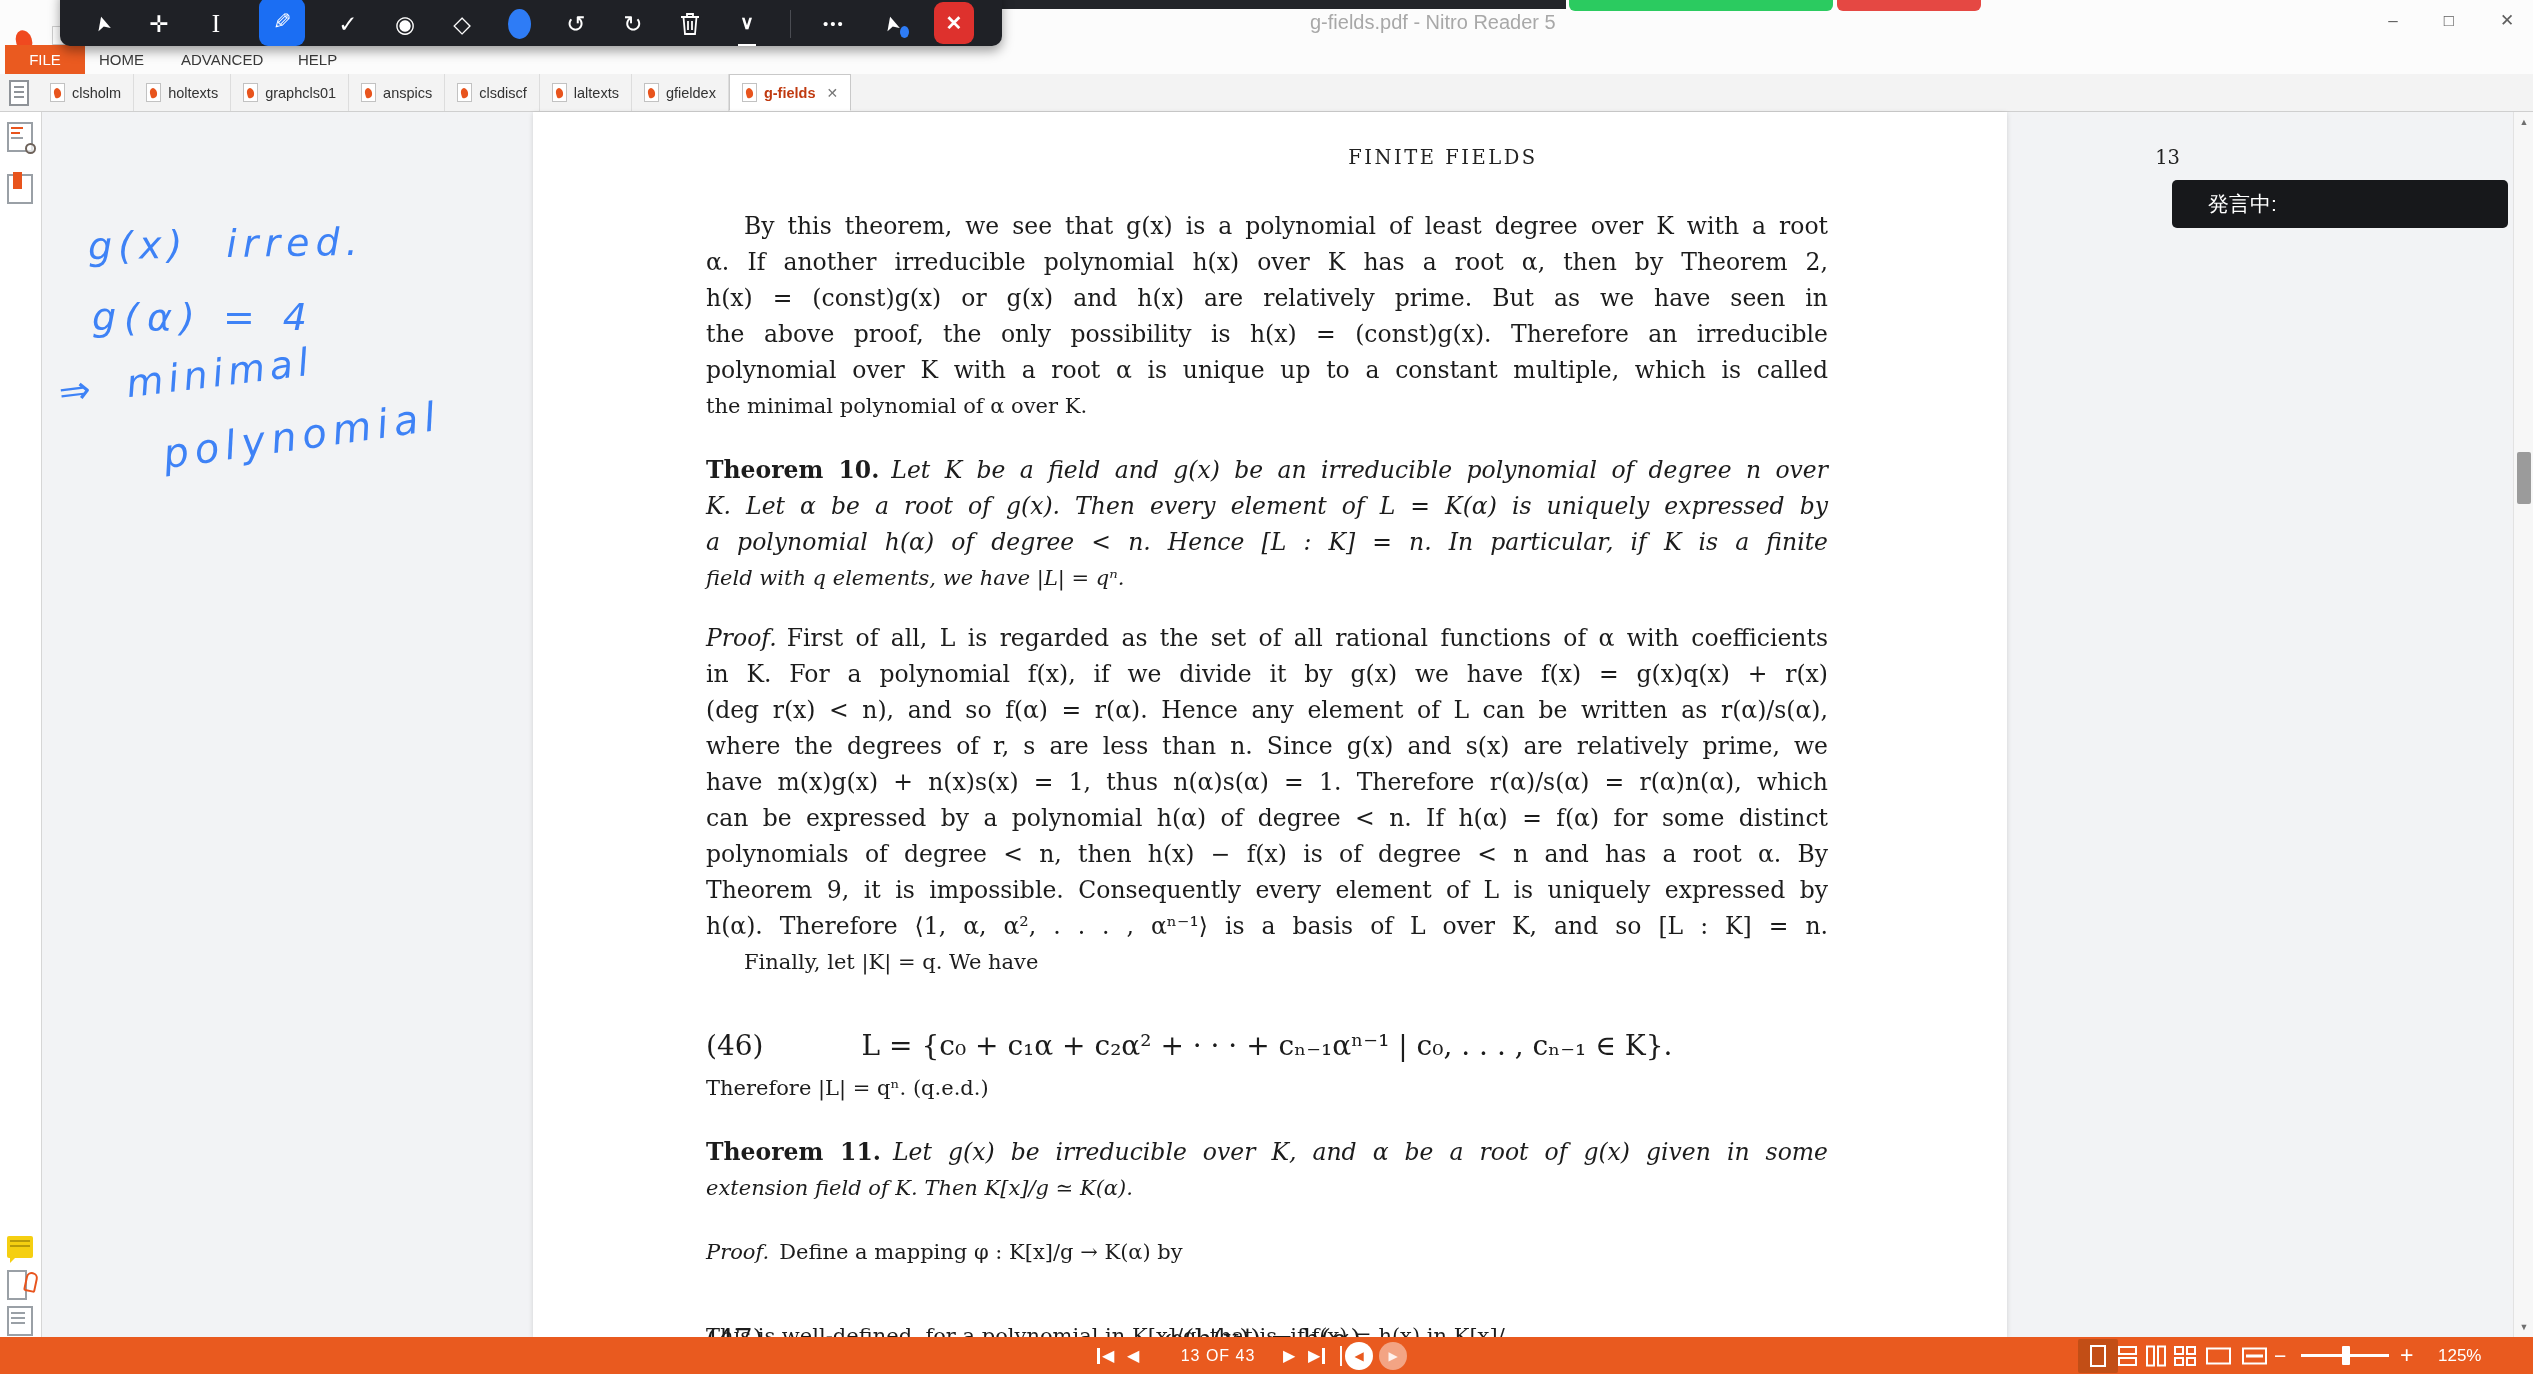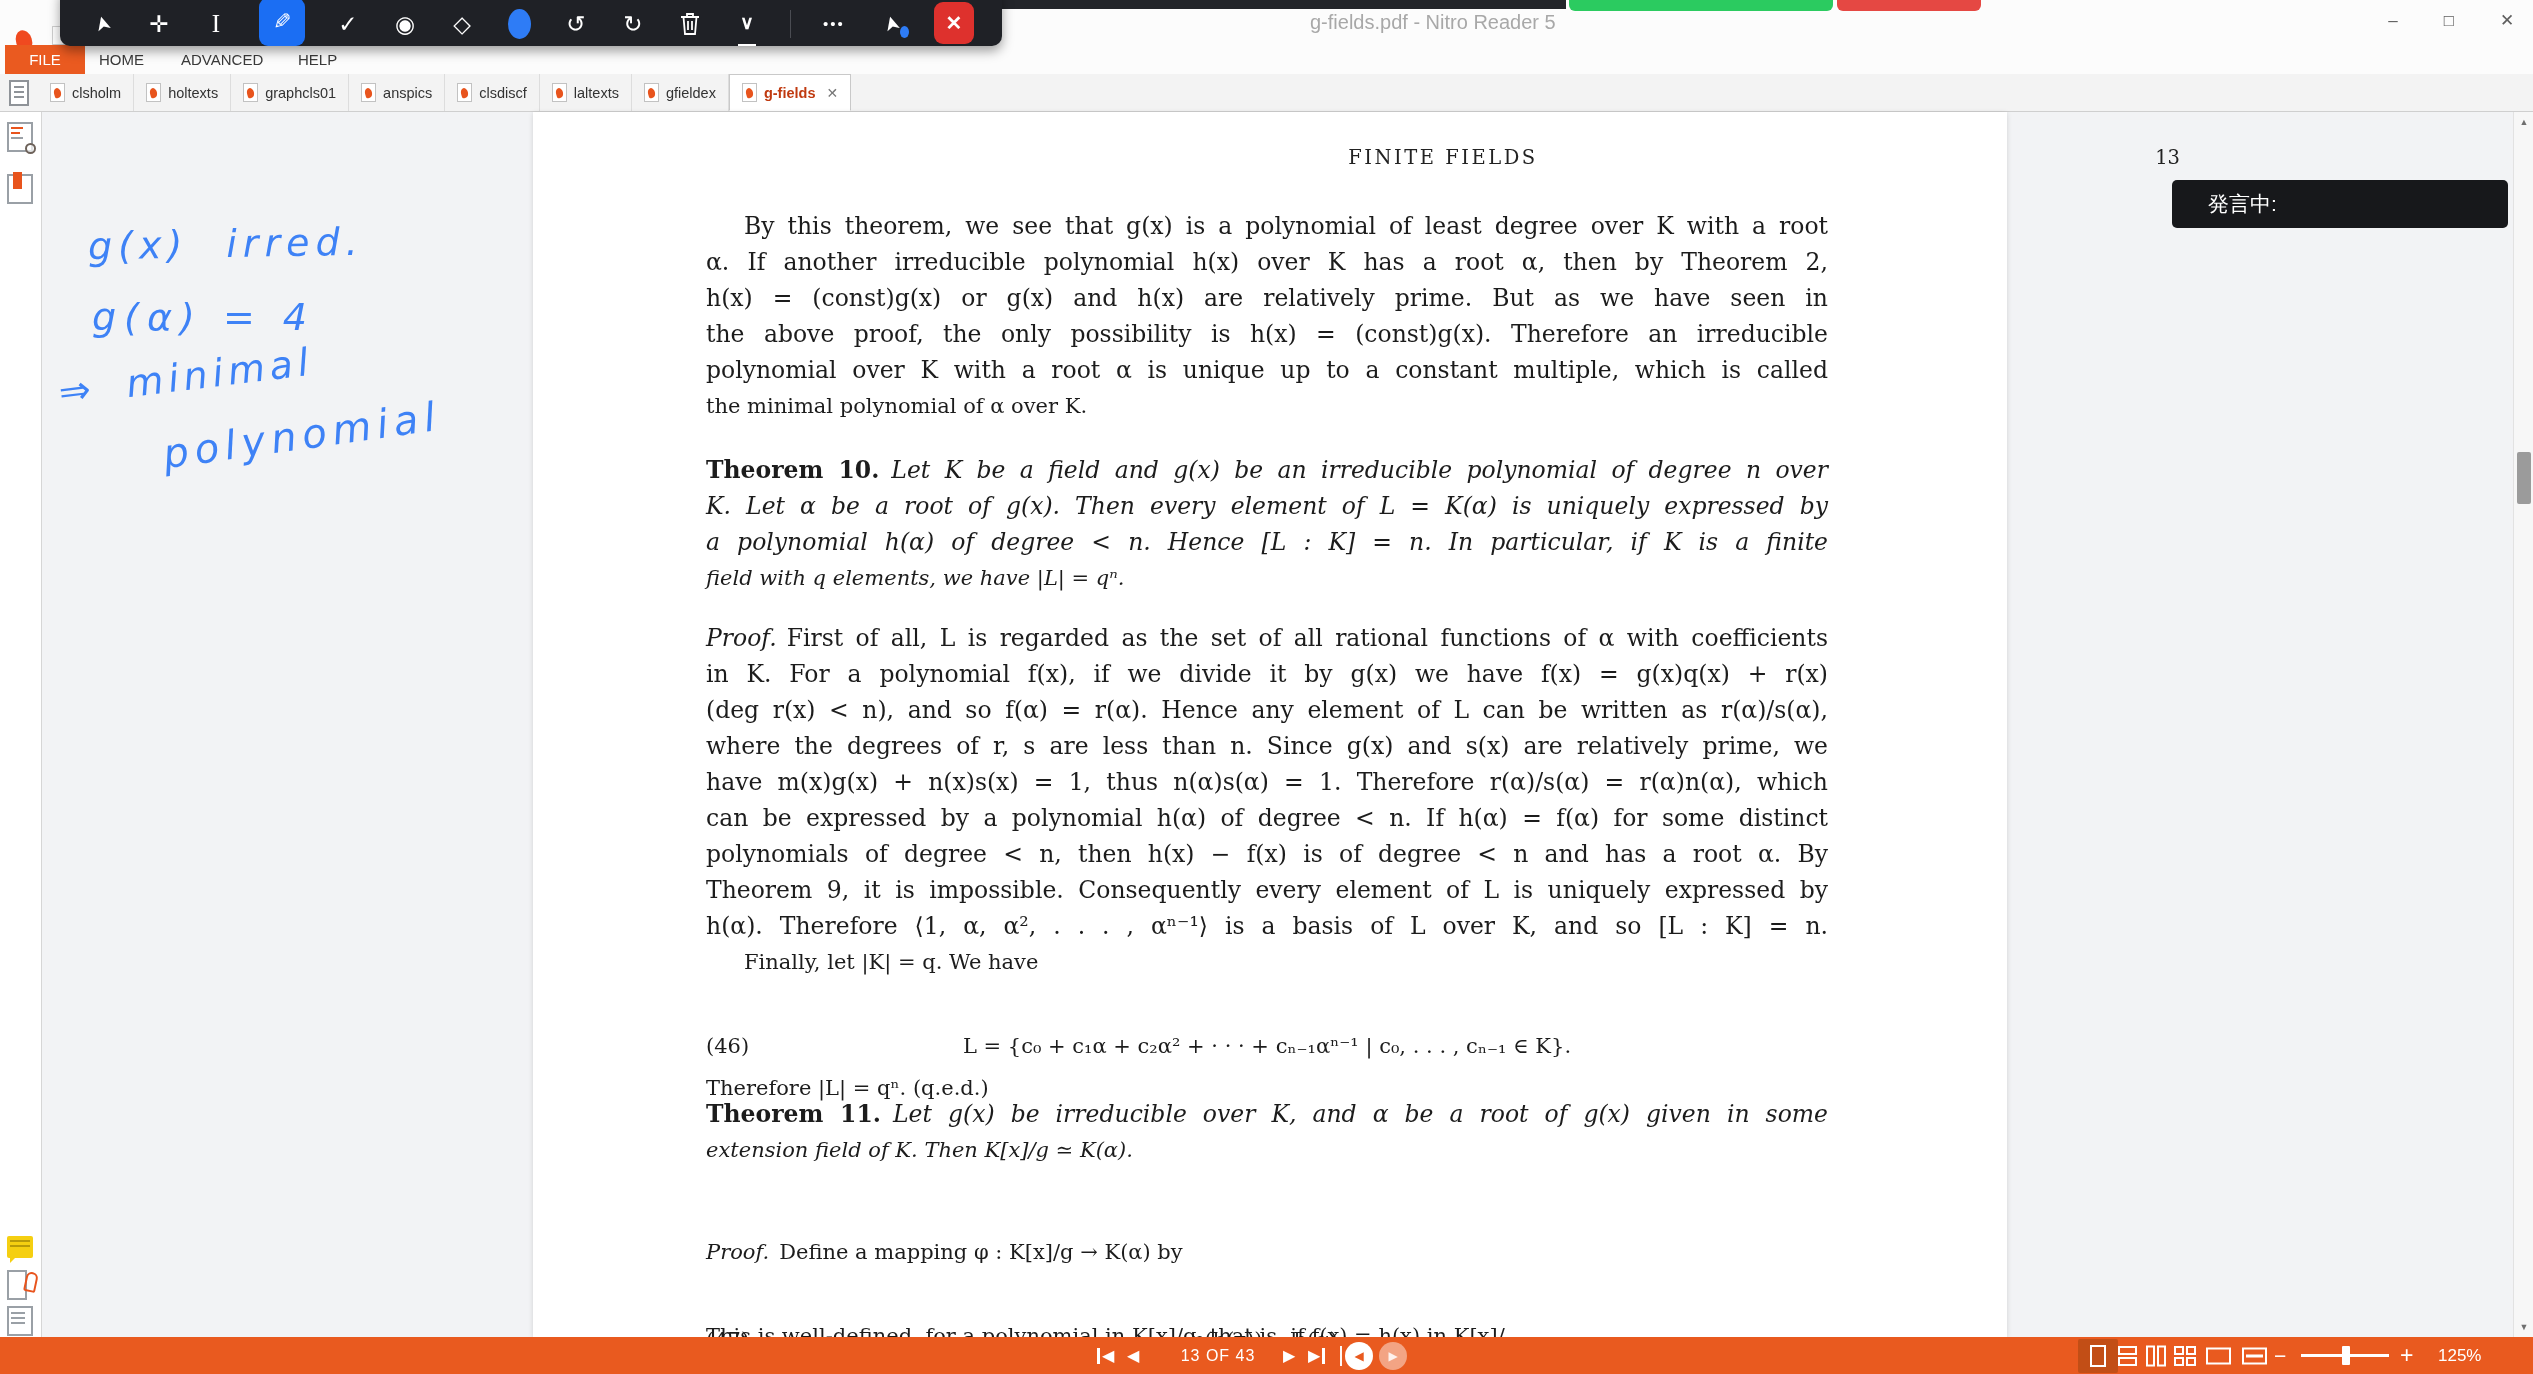--- a/index.html
+++ b/index.html
@@ -91,21 +91,21 @@
   .serif { font-family:"DejaVu Serif","Liberation Serif",serif; color:#1c1c1c; }
   .tl { font-size:23.5px; line-height:36px; text-align:justify; text-align-last:justify; }
   .tl-last { font-size:21px; line-height:36px; }
   .ind > div:first-child, .ind1 { text-indent:38px; }
   .thm { font-style:italic; }
   .thm-label { font-style:normal; font-weight:bold; padding-right:12px; }
   .prf-label { font-style:italic; padding-right:10px; }
   .doc-header { position:absolute; top:34px; font-size:19.5px; letter-spacing:2.5px; text-align:center;
                 width:100%; color:#222; }
   .pageno { position:absolute; right:0; top:0; letter-spacing:0; }
-  .eq { position:relative; font-size:21px; line-height:40px; }
+  .eq { position:relative; font-size:28px; line-height:40px; }
   .eq .eqnum { position:absolute; left:0; }
   .eq .formula { display:block; text-align:center; }
   .clip-line { position:absolute; height:22px; overflow:hidden; }
 
   
   .hand { position:absolute; color:#3E82F6; font-family:"DejaVu Sans",sans-serif; font-style:italic;
           font-weight:500; z-index:30; }
   .hw1 { left:88px;  top:222px; font-size:38px; letter-spacing:6px; word-spacing:20px; transform:rotate(-1deg); }
   .hw2 { left:92px;  top:295px; font-size:38px; letter-spacing:8px; }
   .hw3 { left:58px;  top:355px; font-size:38px; letter-spacing:5px; word-spacing:14px; transform:rotate(-7deg); }
@@ -355,21 +355,21 @@
       <div class="tl-last ind1">Finally, let |K| = q. We have</div>
     </div>
 
     <div class="col eq" style="top:914px;">
       <span class="eqnum">(46)</span>
       <span class="formula">L = {c₀ + c₁α + c₂α² + · · · + cₙ₋₁αⁿ⁻¹ | c₀, . . . , cₙ₋₁ ∈ K}.</span>
     </div>
 
     <div class="col tl-last" style="top:958px;">Therefore |L| = qⁿ. (q.e.d.)</div>
 
-    <div class="col" style="top:984px;">
+    <div class="col" style="top:1022px;">
       <div class="tl thm"><b class="thm-label">Theorem 11.</b><span>Let g(x) be irreducible over K, and α be a root of g(x) given in some</span></div>
       <div class="tl-last thm">extension field of K. Then K[x]/g ≃ K(α).</div>
     </div>
 
     <div class="col tl-last" style="top:1122px;">
       <i class="prf-label">Proof.</i><span>Define a mapping φ : K[x]/g → K(α) by</span>
     </div>
 
     <div class="col eq" style="top:1168px;">
       <span class="eqnum">(47)</span>

